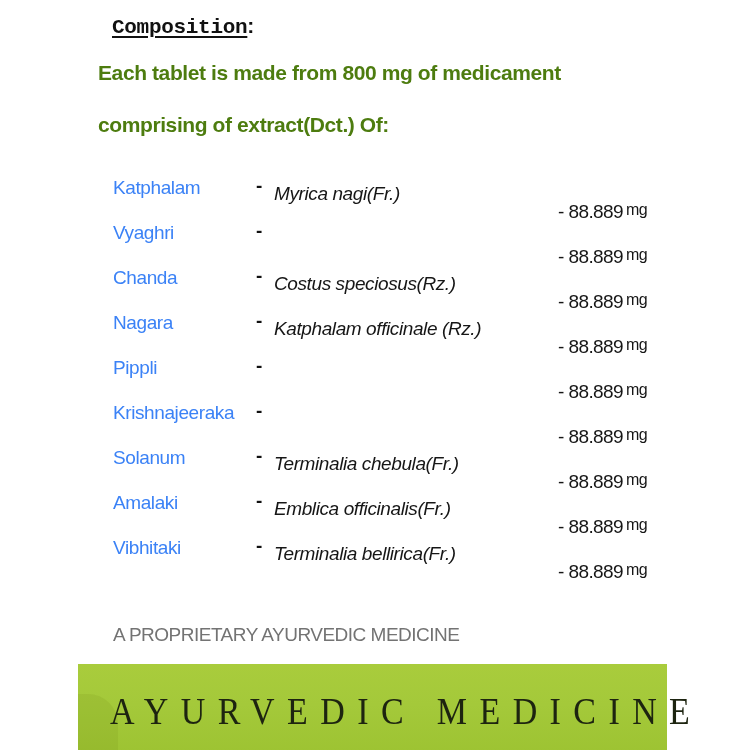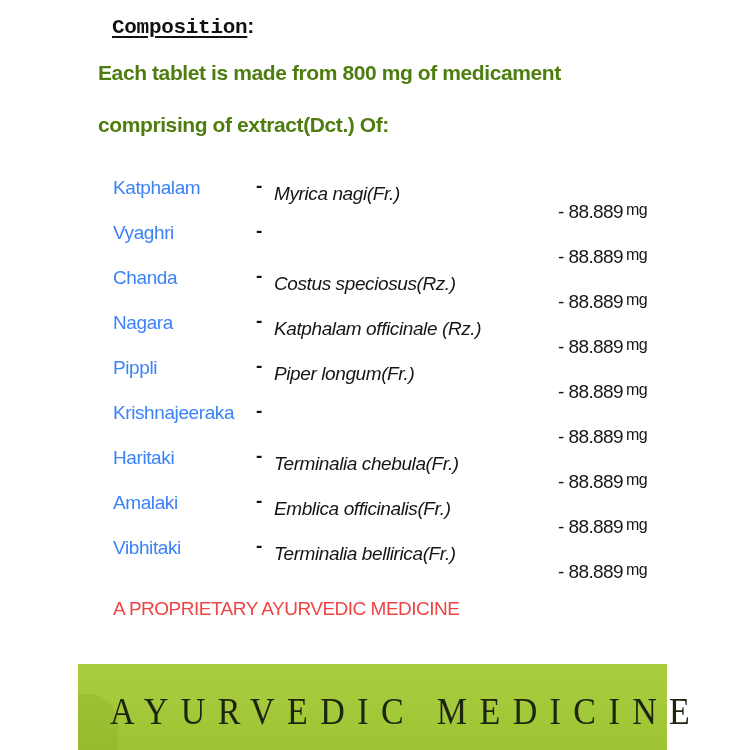--- a/index.html
+++ b/index.html
@@ -83,25 +83,25 @@
       margin-top: 22px;
     }
     .row .qty .unit {
       font-size: 16px;
       vertical-align: 3px;
       margin-left: 3px;
     }
     .footer-note {
       position: absolute;
       left: 113px;
-      top: 598px;
+      top: 624px;
       font-size: 19px;
       letter-spacing: -0.5px;
       white-space: nowrap;
-      color: #ef4444;
+      color: #737373;
     }
     .green-band {
       position: absolute;
       left: 78px;
       top: 664px;
       width: 589px;
       height: 90px;
       background: linear-gradient(180deg, #a9cc3c 0%, #a4c93a 45%, #9dc332 100%);
     }
     .green-band .shade {
@@ -156,30 +156,29 @@
   </div>
   <div class="row">
     <span class="name">Nagara</span>
     <span class="dash">-</span>
     <span class="botanical">Katphalam officinale (Rz.)</span>
     <span class="qty"><span>- </span><span>88.889</span><span class="unit">mg</span></span>
   </div>
   <div class="row">
     <span class="name">Pippli</span>
     <span class="dash">-</span>
-    <span class="botanical">Piper longum(Fr.)</span>
     <span class="qty"><span>- </span><span>88.889</span><span class="unit">mg</span></span>
   </div>
   <div class="row">
     <span class="name">Krishnajeeraka</span>
     <span class="dash">-</span>
     <span class="qty"><span>- </span><span>88.889</span><span class="unit">mg</span></span>
   </div>
   <div class="row">
-    <span class="name">Haritaki</span>
+    <span class="name">Solanum</span>
     <span class="dash">-</span>
     <span class="botanical">Terminalia chebula(Fr.)</span>
     <span class="qty"><span>- </span><span>88.889</span><span class="unit">mg</span></span>
   </div>
   <div class="row">
     <span class="name">Amalaki</span>
     <span class="dash">-</span>
     <span class="botanical">Emblica officinalis(Fr.)</span>
     <span class="qty"><span>- </span><span>88.889</span><span class="unit">mg</span></span>
   </div>

